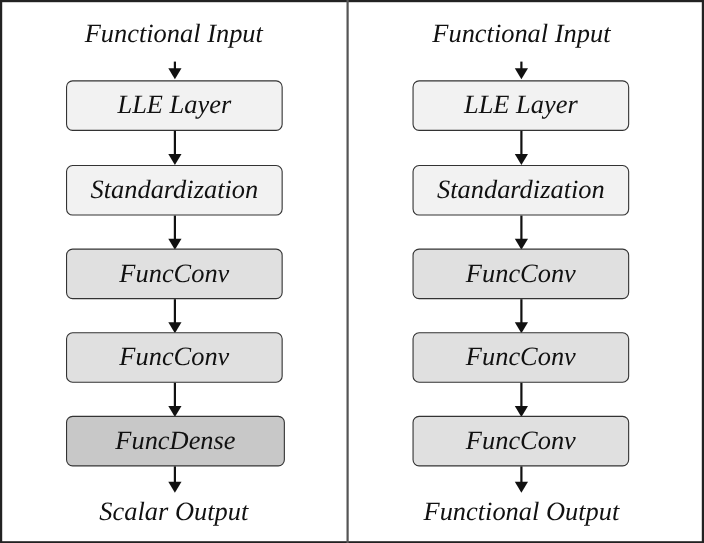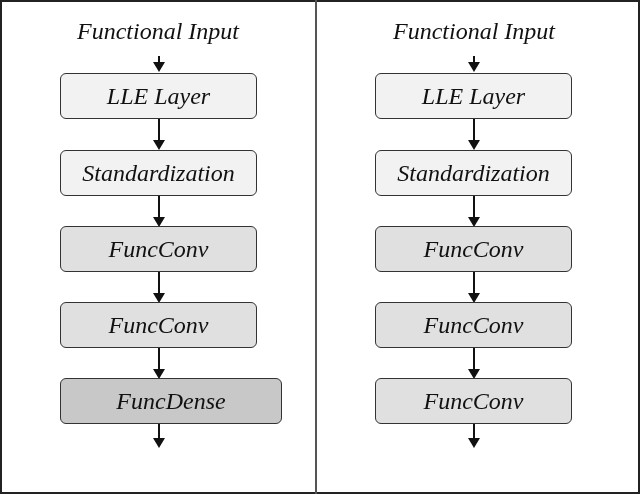--- a/index.html
+++ b/index.html
@@ -44,25 +44,26 @@
   <div class="box lbox" style="left:60px;width:197px;top:226px;background:#e0e0e0;">FuncConv</div>
   <div class="arrow" style="left:153px;top:272px;height:31px;">
       <div class="shaft" style="height:26px;"></div>
       <div class="head"></div>
     </div>
   <div class="box lbox" style="left:60px;width:197px;top:302px;background:#e0e0e0;">FuncConv</div>
   <div class="arrow" style="left:153px;top:348px;height:31px;">
       <div class="shaft" style="height:26px;"></div>
       <div class="head"></div>
     </div>
-  <div class="box lbox" style="left:60px;width:222px;top:378px;background:#c8c8c8;">FuncDense</div>
+  <div class="box lbox" style="left:60px;width:199px;top:378px;background:#c8c8c8;">FuncDense</div>
   <div class="arrow" style="left:153px;top:424px;height:24px;">
       <div class="shaft" style="height:19px;"></div>
       <div class="head"></div>
     </div>
+  <div class="label" style="left:0;width:316px;top:453px;">Scalar Output</div>
 </div>
 
 <div class="col" style="left:317px;width:319px;">
   <div class="label" style="left:0;width:314px;top:18px;">Functional Input</div>
   <div class="arrow" style="left:151px;top:56px;height:16px;">
       <div class="shaft" style="height:12px;"></div>
       <div class="head"></div>
     </div>
   <div class="box" style="left:58px;width:197px;top:73px;background:#f2f2f2;">LLE Layer</div>
   <div class="arrow" style="left:151px;top:119px;height:31px;">
@@ -82,13 +83,14 @@
   <div class="box" style="left:58px;width:197px;top:302px;background:#e0e0e0;">FuncConv</div>
   <div class="arrow" style="left:151px;top:348px;height:31px;">
       <div class="shaft" style="height:26px;"></div>
       <div class="head"></div>
     </div>
   <div class="box" style="left:58px;width:197px;top:378px;background:#e0e0e0;">FuncConv</div>
   <div class="arrow" style="left:151px;top:424px;height:24px;">
       <div class="shaft" style="height:19px;"></div>
       <div class="head"></div>
     </div>
+  <div class="label" style="left:0;width:314px;top:453px;">Functional Output</div>
 </div>
 
 </body></html>

